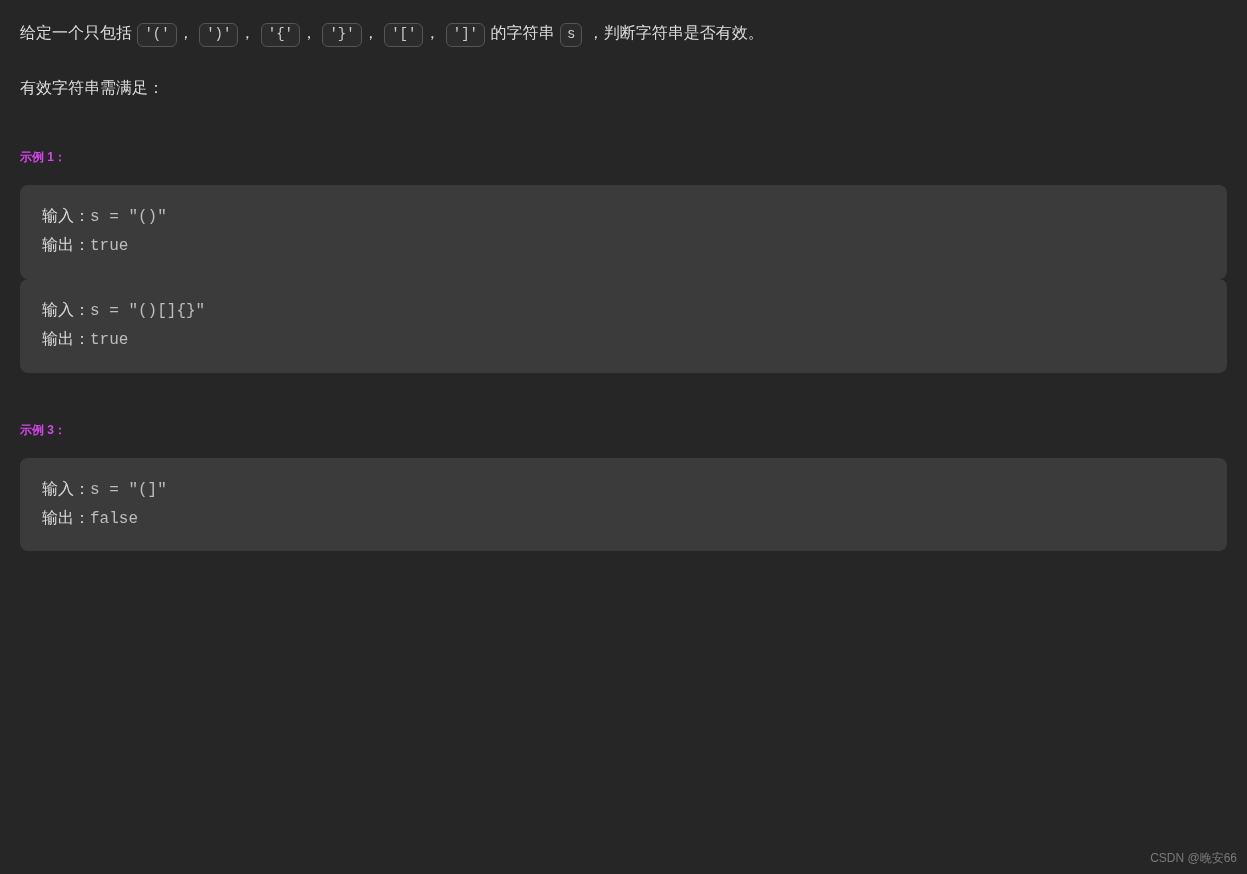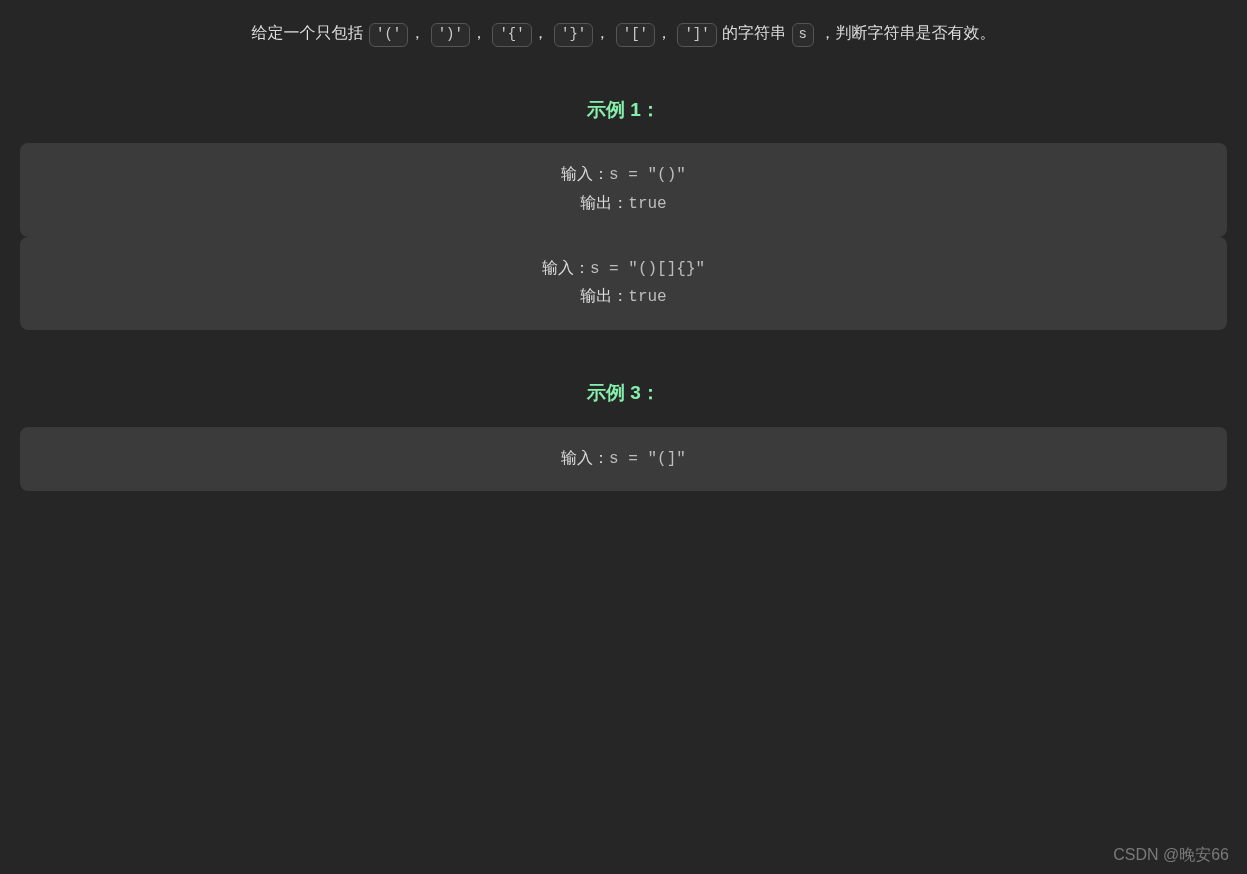--- a/index.html
+++ b/index.html
@@ -1,19 +1,18 @@
 <!DOCTYPE html>
 <html><head>
   <meta charset="utf-8">
   <style>
     * {
       margin: 0;
       padding: 0;
       box-sizing: border-box;
-      text-align: center;
     }
     body {
       background-color: #262626;
       color: #e5e5e5;
       font-family: -apple-system, BlinkMacSystemFont, "Segoe UI", "PingFang SC", "Microsoft YaHei", sans-serif;
       font-size: 16px;
       line-height: 1.6;
       padding: 20px;
       width: 1247px;
       min-height: 874px;
@@ -33,60 +32,61 @@
       padding: 1px 6px;
       font-family: "SFMono-Regular", Consolas, "Liberation Mono", Menlo, monospace;
       font-size: 14px;
       color: #ccc;
       background: #2c2c2c;
       margin: 0 1px;
       line-height: 1.4;
     }
     .example-title {
       font-weight: 700;
-      color: #86efac;
-      font-size: 19px;
+      color: #d946ef;
+      font-size: 12px;
       margin-top: 48px;
       margin-bottom: 18px;
     }
     .example-block {
       background-color: #3b3b3b;
       border-radius: 8px;
       padding: 18px 22px;
       font-family: "SFMono-Regular", Consolas, "Liberation Mono", Menlo, monospace;
       font-size: 16px;
       color: #bdbdbd;
       line-height: 1.8;
     }
     .example-block .label {
       font-weight: 400;
       color: #dcdcdc;
     }
     .watermark {
       position: absolute;
       bottom: 6px;
-      right: 18px;
+      right: 10px;
       color: #7a7a7a;
-      font-size: 16px;
+      font-size: 12px;
     }
   </style>
 </head>
 <body>
 
 <div class="problem-desc">
   <p class="para">
     <span>给定一个只包括 </span>
     <span class="inline-code">'('</span><span>，</span>
     <span class="inline-code">')'</span><span>，</span>
     <span class="inline-code">'{'</span><span>，</span>
     <span class="inline-code">'}'</span><span>，</span>
     <span class="inline-code">'['</span><span>，</span>
     <span class="inline-code">']'</span>
     <span> 的字符串 </span><span class="inline-code">s</span><span> ，判断字符串是否有效。</span>
   </p>
+  <p class="para">有效字符串需满足：</p>
 </div>
 
 <div>
   <p class="example-title">示例 1：</p>
   <div class="example-block">
     <div><span class="label">输入：</span><span>s = "()"</span></div>
     <div><span class="label">输出：</span><span>true</span></div>
   </div>
 </div>
 
@@ -94,16 +94,17 @@
   <div class="example-block">
     <div><span class="label">输入：</span><span>s = "()[]{}"</span></div>
     <div><span class="label">输出：</span><span>true</span></div>
   </div>
 </div>
 
 <div>
   <p class="example-title">示例 3：</p>
   <div class="example-block">
     <div><span class="label">输入：</span><span>s = "(]"</span></div>
+    <div><span class="label">输出：</span><span>false</span></div>
   </div>
 </div>
 
 <div class="watermark">CSDN @晚安66</div>
 
 </body></html>

